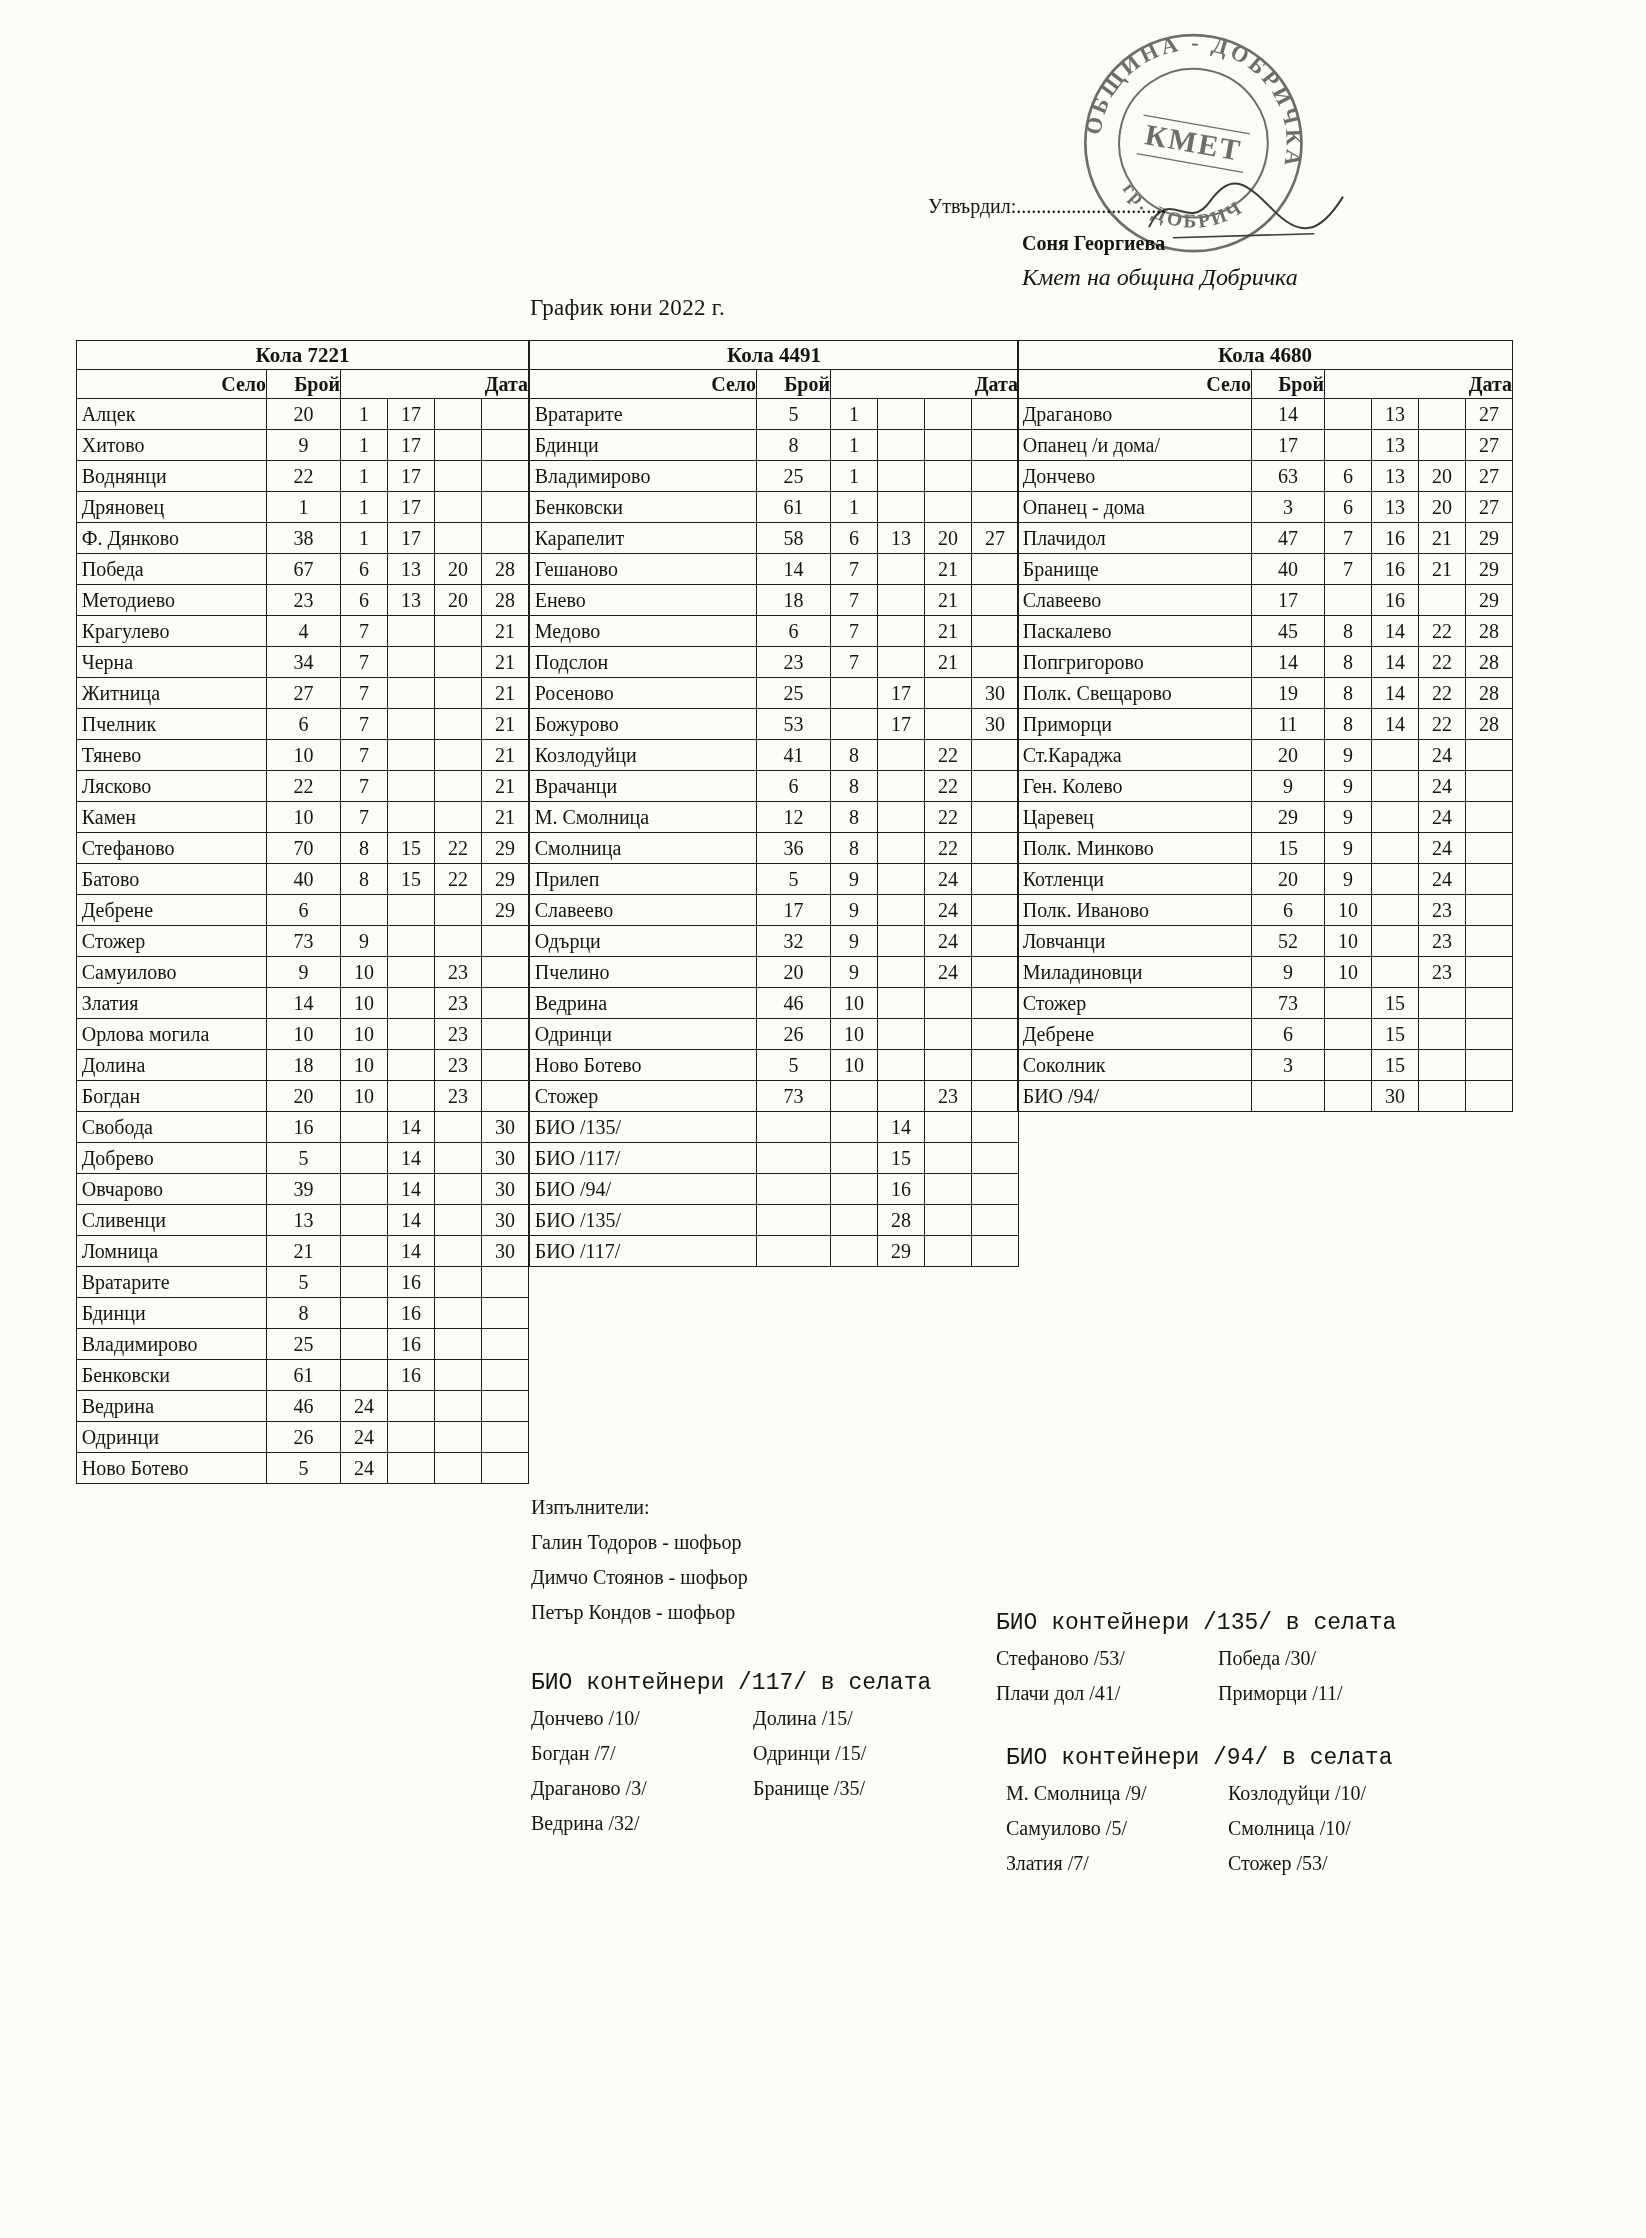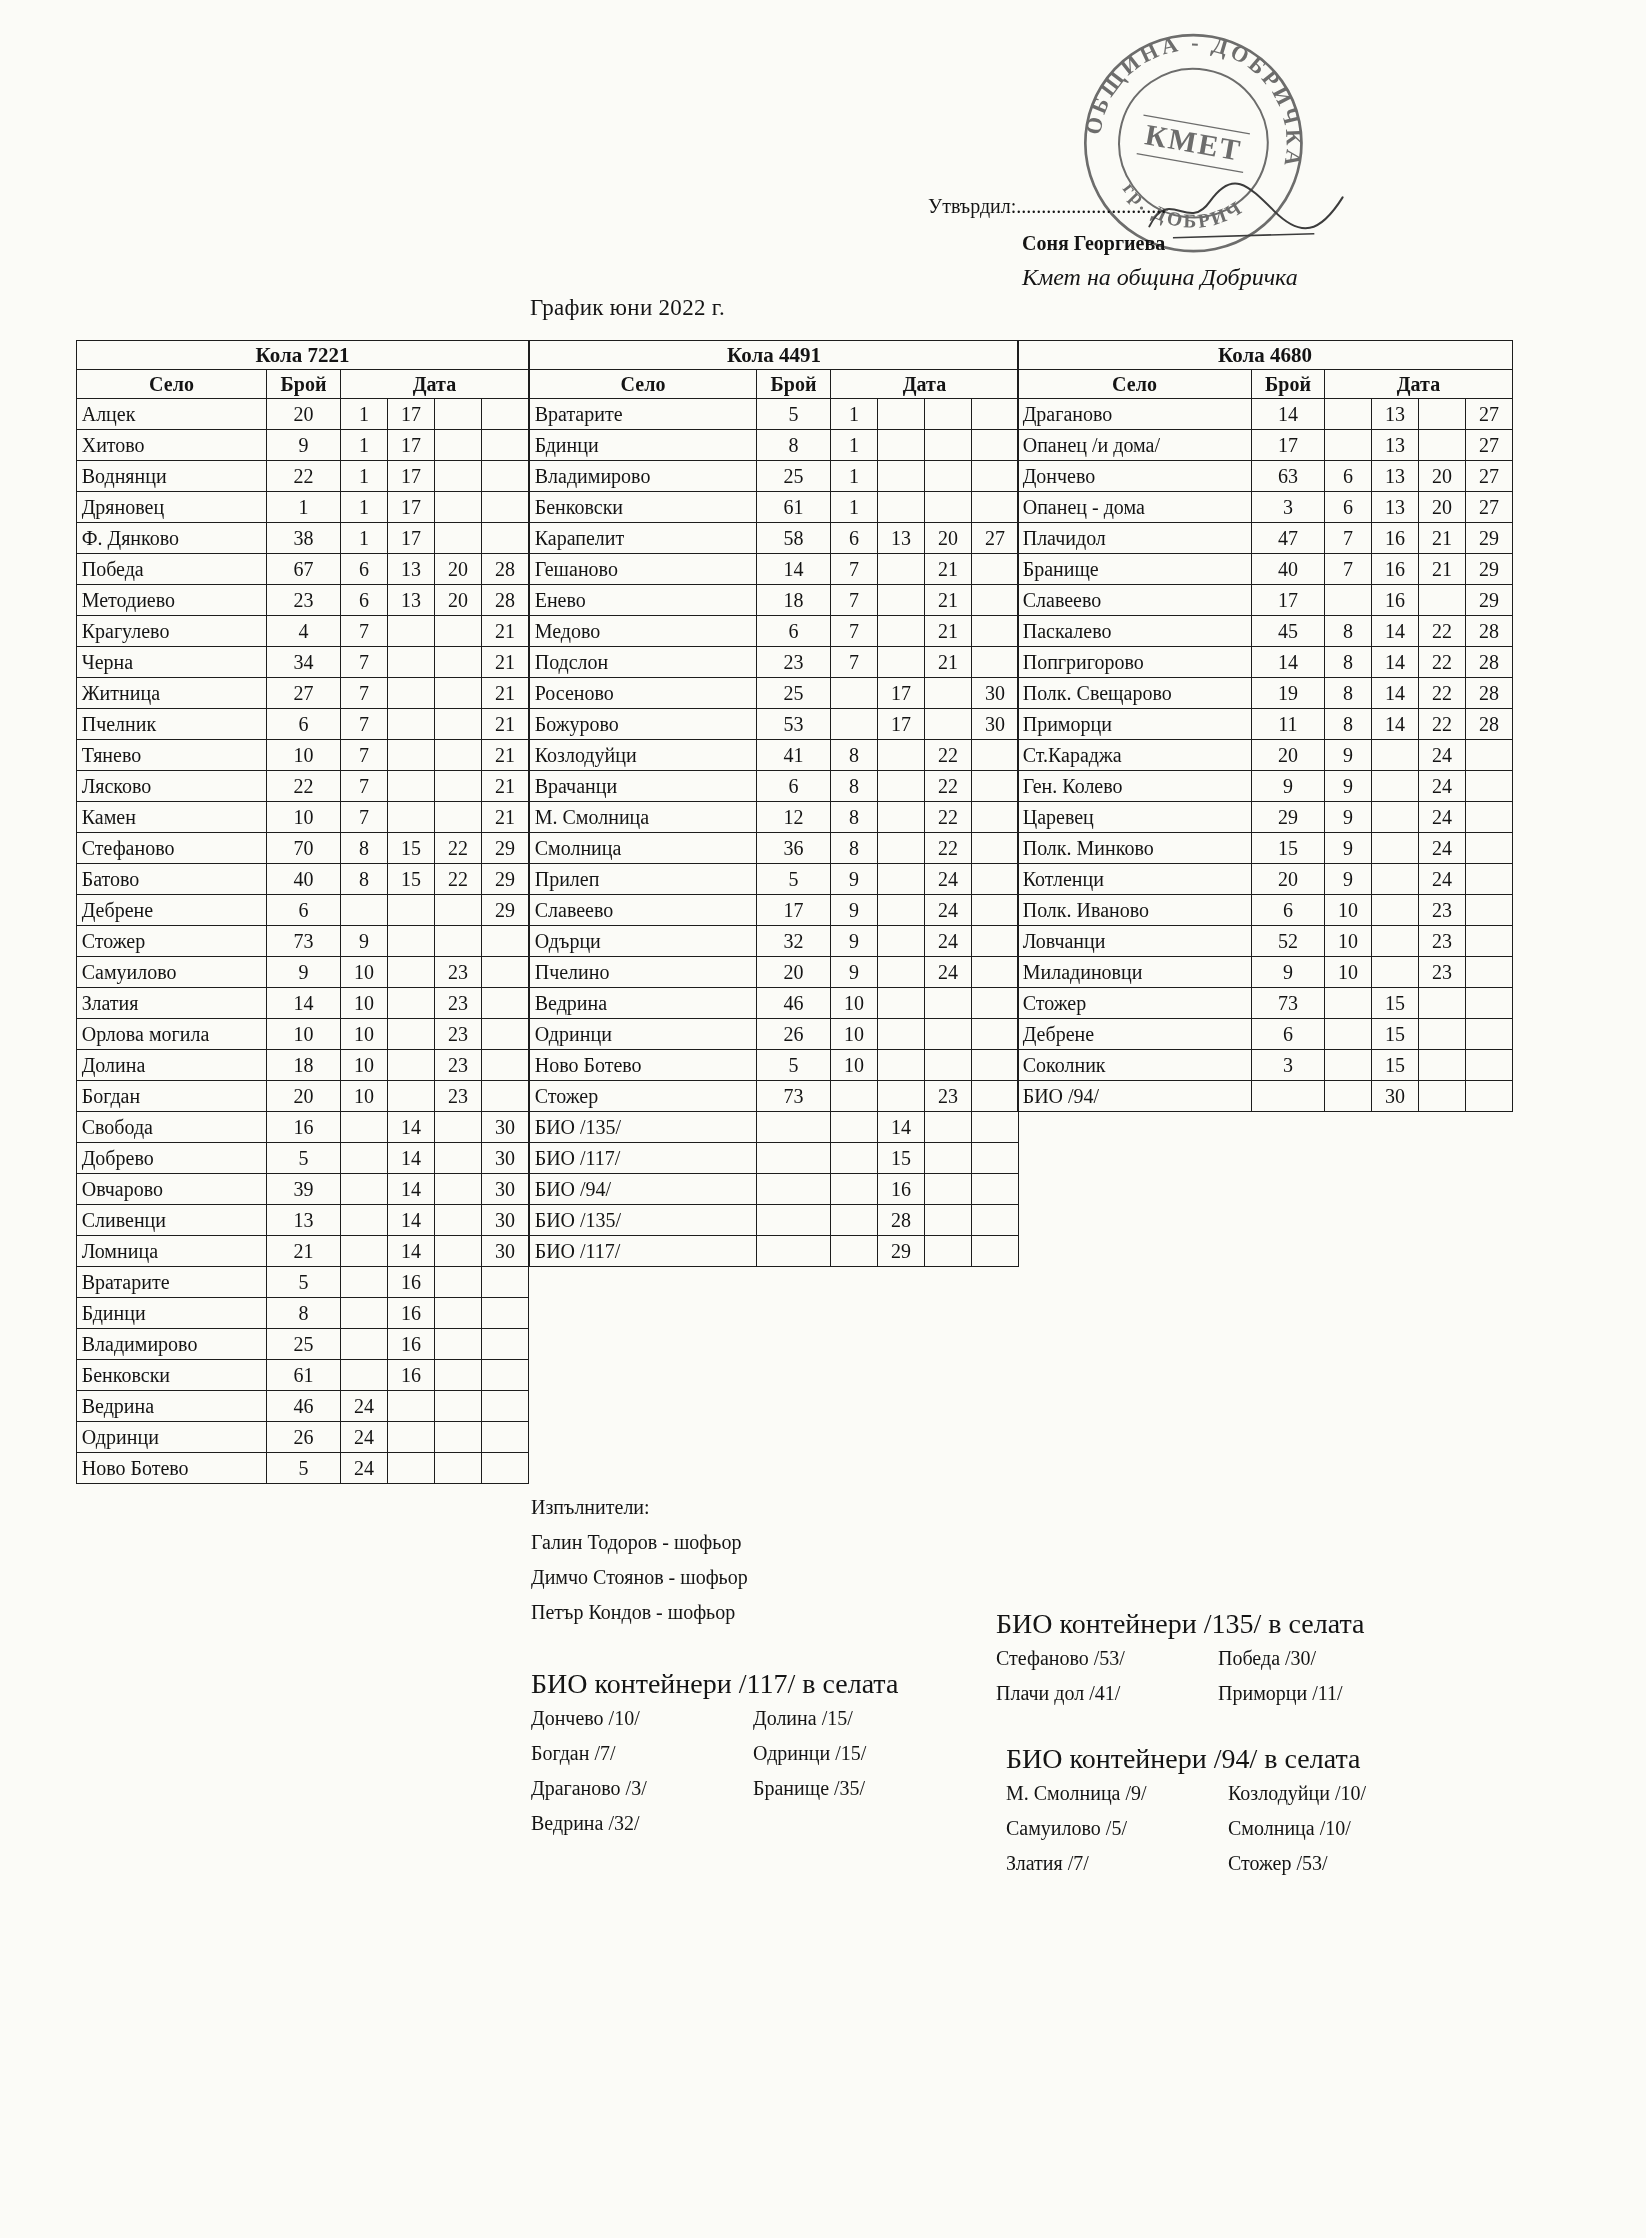--- a/index.html
+++ b/index.html
@@ -30,35 +30,35 @@
   table.sched { border-collapse:collapse; table-layout:fixed; }
   table.sched th, table.sched td {
     border:1.3px solid #1d1d1d;
     font-size:20px;
     line-height:1.05;
     overflow:hidden;
     white-space:nowrap;
     padding:0;
   }
   table.sched th.car-title { height:28px; font-size:21px; font-weight:bold; text-align:center; }
-  table.sched th.col-head  { height:28px; font-weight:bold; text-align:center; }
+  table.sched th.col-head  { height:28px; font-weight:bold; text-align:right; }
   table.sched td { height:30px; }
   table.sched td.village { text-align:left; padding-left:4.7px; }
   table.sched td.num { text-align:center; }
 
   #table-0 col.col-village{width:190px;} #table-0 col.col-count{width:74px;}
   #table-0 col.col-d1,#table-0 col.col-d2,#table-0 col.col-d3,#table-0 col.col-d4{width:47px;}
   #table-1 col.col-village{width:227px;} #table-1 col.col-count{width:74px;}
   #table-1 col.col-d1,#table-1 col.col-d2,#table-1 col.col-d3,#table-1 col.col-d4{width:47px;}
   #table-2 col.col-village{width:234px;} #table-2 col.col-count{width:73px;}
   #table-2 col.col-d1,#table-2 col.col-d2,#table-2 col.col-d3,#table-2 col.col-d4{width:47px;}
 
   
   .text-line { font-size:20px; line-height:35px; white-space:nowrap; }
-  .note-title { font-size:28px; line-height:35px; white-space:nowrap; }
+  .note-title { font-size:23px; line-height:35px; white-space:nowrap;font-family:Liberation Mono, monospace; }
   .note-grid { display:grid; grid-template-columns:222px auto; }
   .note-grid span { font-size:20px; line-height:35px; white-space:nowrap; }
 </style>
 </head>
 <body>
 
 <div class="page">
 
   <div class="abs stamp" style="left:1077px; top:27px;">
     <svg width="233" height="233" viewBox="0 0 345 345">

